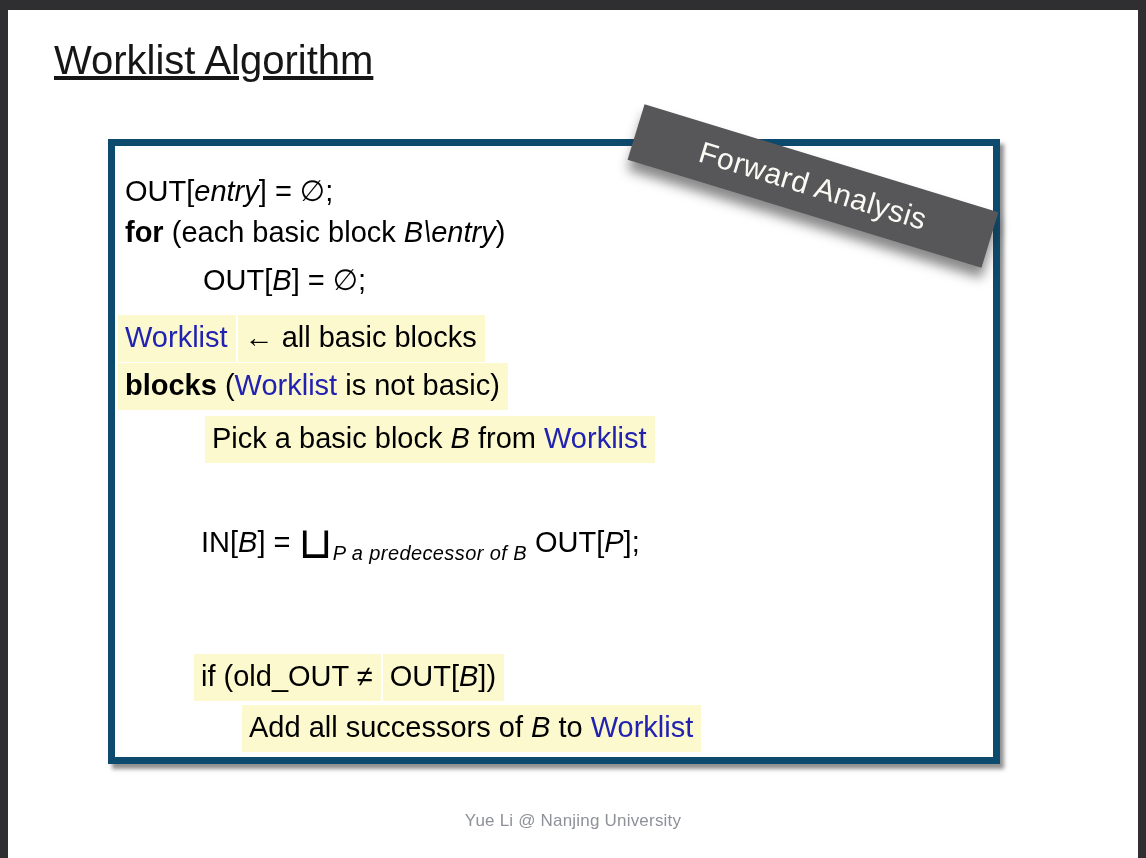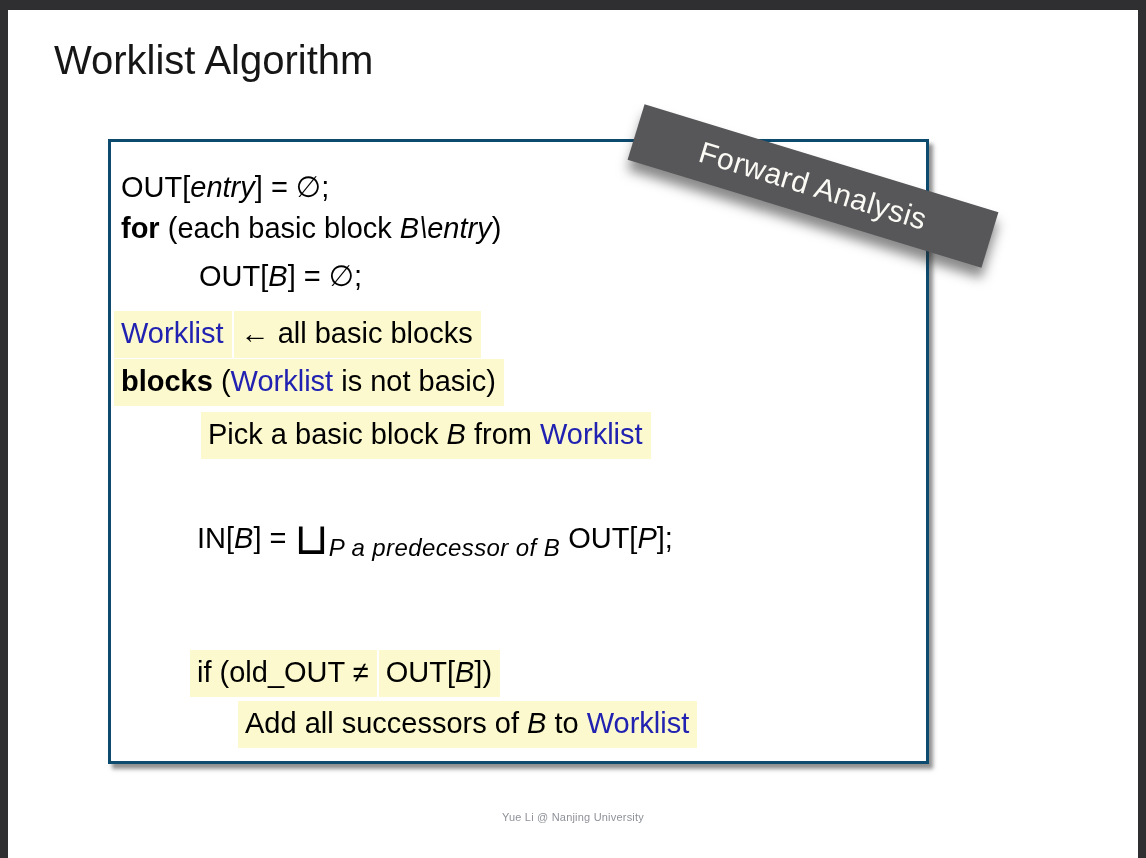--- a/index.html
+++ b/index.html
@@ -14,51 +14,51 @@
     position:relative;width:1146px;height:858px;
     background:var(--frame);overflow:hidden;
     font-family:"Liberation Sans","DejaVu Sans",sans-serif;
   }
   .slide{
     position:absolute;left:8px;top:10px;width:1130px;height:848px;
     background:#ffffff;
   }
   .title{
     position:absolute;left:46px;top:28px;
-    font-size:40px;color:#161616;font-weight:normal;margin:0;
+    font-size:40px;color:#161616;font-weight:normal;margin:0;text-decoration:underline;
   }
   .codebox{
-    position:absolute;left:100px;top:129px;width:821px;height:625px;
-    border:3px solid #0c4a6e;background:#fff;
+    position:absolute;left:100px;top:129px;width:892px;height:625px;
+    border:7px solid #0c4a6e;background:#fff;
     box-shadow:4px 5px 4px rgba(70,70,70,0.6);
   }
   .code-line{
     position:absolute;font-size:29px;line-height:37px;
     white-space:pre;color:#000;
   }
   .run{display:inline-block;white-space:pre;}
   .run.hl{background:var(--hl);padding:4px 8px 6px 7px;margin-left:-7px;}
   .run.gap{width:9px;padding:0;background:transparent;}
   .i{font-style:italic;}
   .b{font-weight:bold;}
   .u{color:var(--blue);margin-top:10px;}
-  .sub{font-size:24px;font-style:italic;vertical-align:-8px;letter-spacing:.4px;}
+  .sub{font-size:20px;font-style:italic;vertical-align:-8px;letter-spacing:.4px;}
   .vsub{font-size:19px;vertical-align:-7px;}
   .cup{font-size:44px;vertical-align:-6px;line-height:0;font-family:"DejaVu Sans",sans-serif;}
   .banner{
     position:absolute;left:620px;top:147px;width:370px;height:58px;
     background:var(--banner);color:#fbfaf5;
     display:flex;align-items:center;justify-content:center;
     font-size:30px;letter-spacing:.5px;
     transform:rotate(17deg);
     box-shadow:3px 10px 12px rgba(40,40,40,0.55);
   }
   .footer{
     position:absolute;left:0;right:0;top:801px;text-align:center;
-    font-size:11px;color:#8e9198;letter-spacing:.2px;
+    font-size:17px;color:#8e9198;letter-spacing:.2px;
   }
 </style>
 </head>
 <body>
 
 <div class="frame">
   <div class="slide">
     <h1 class="title">Worklist Algorithm</h1>
 
     <div class="codebox">

